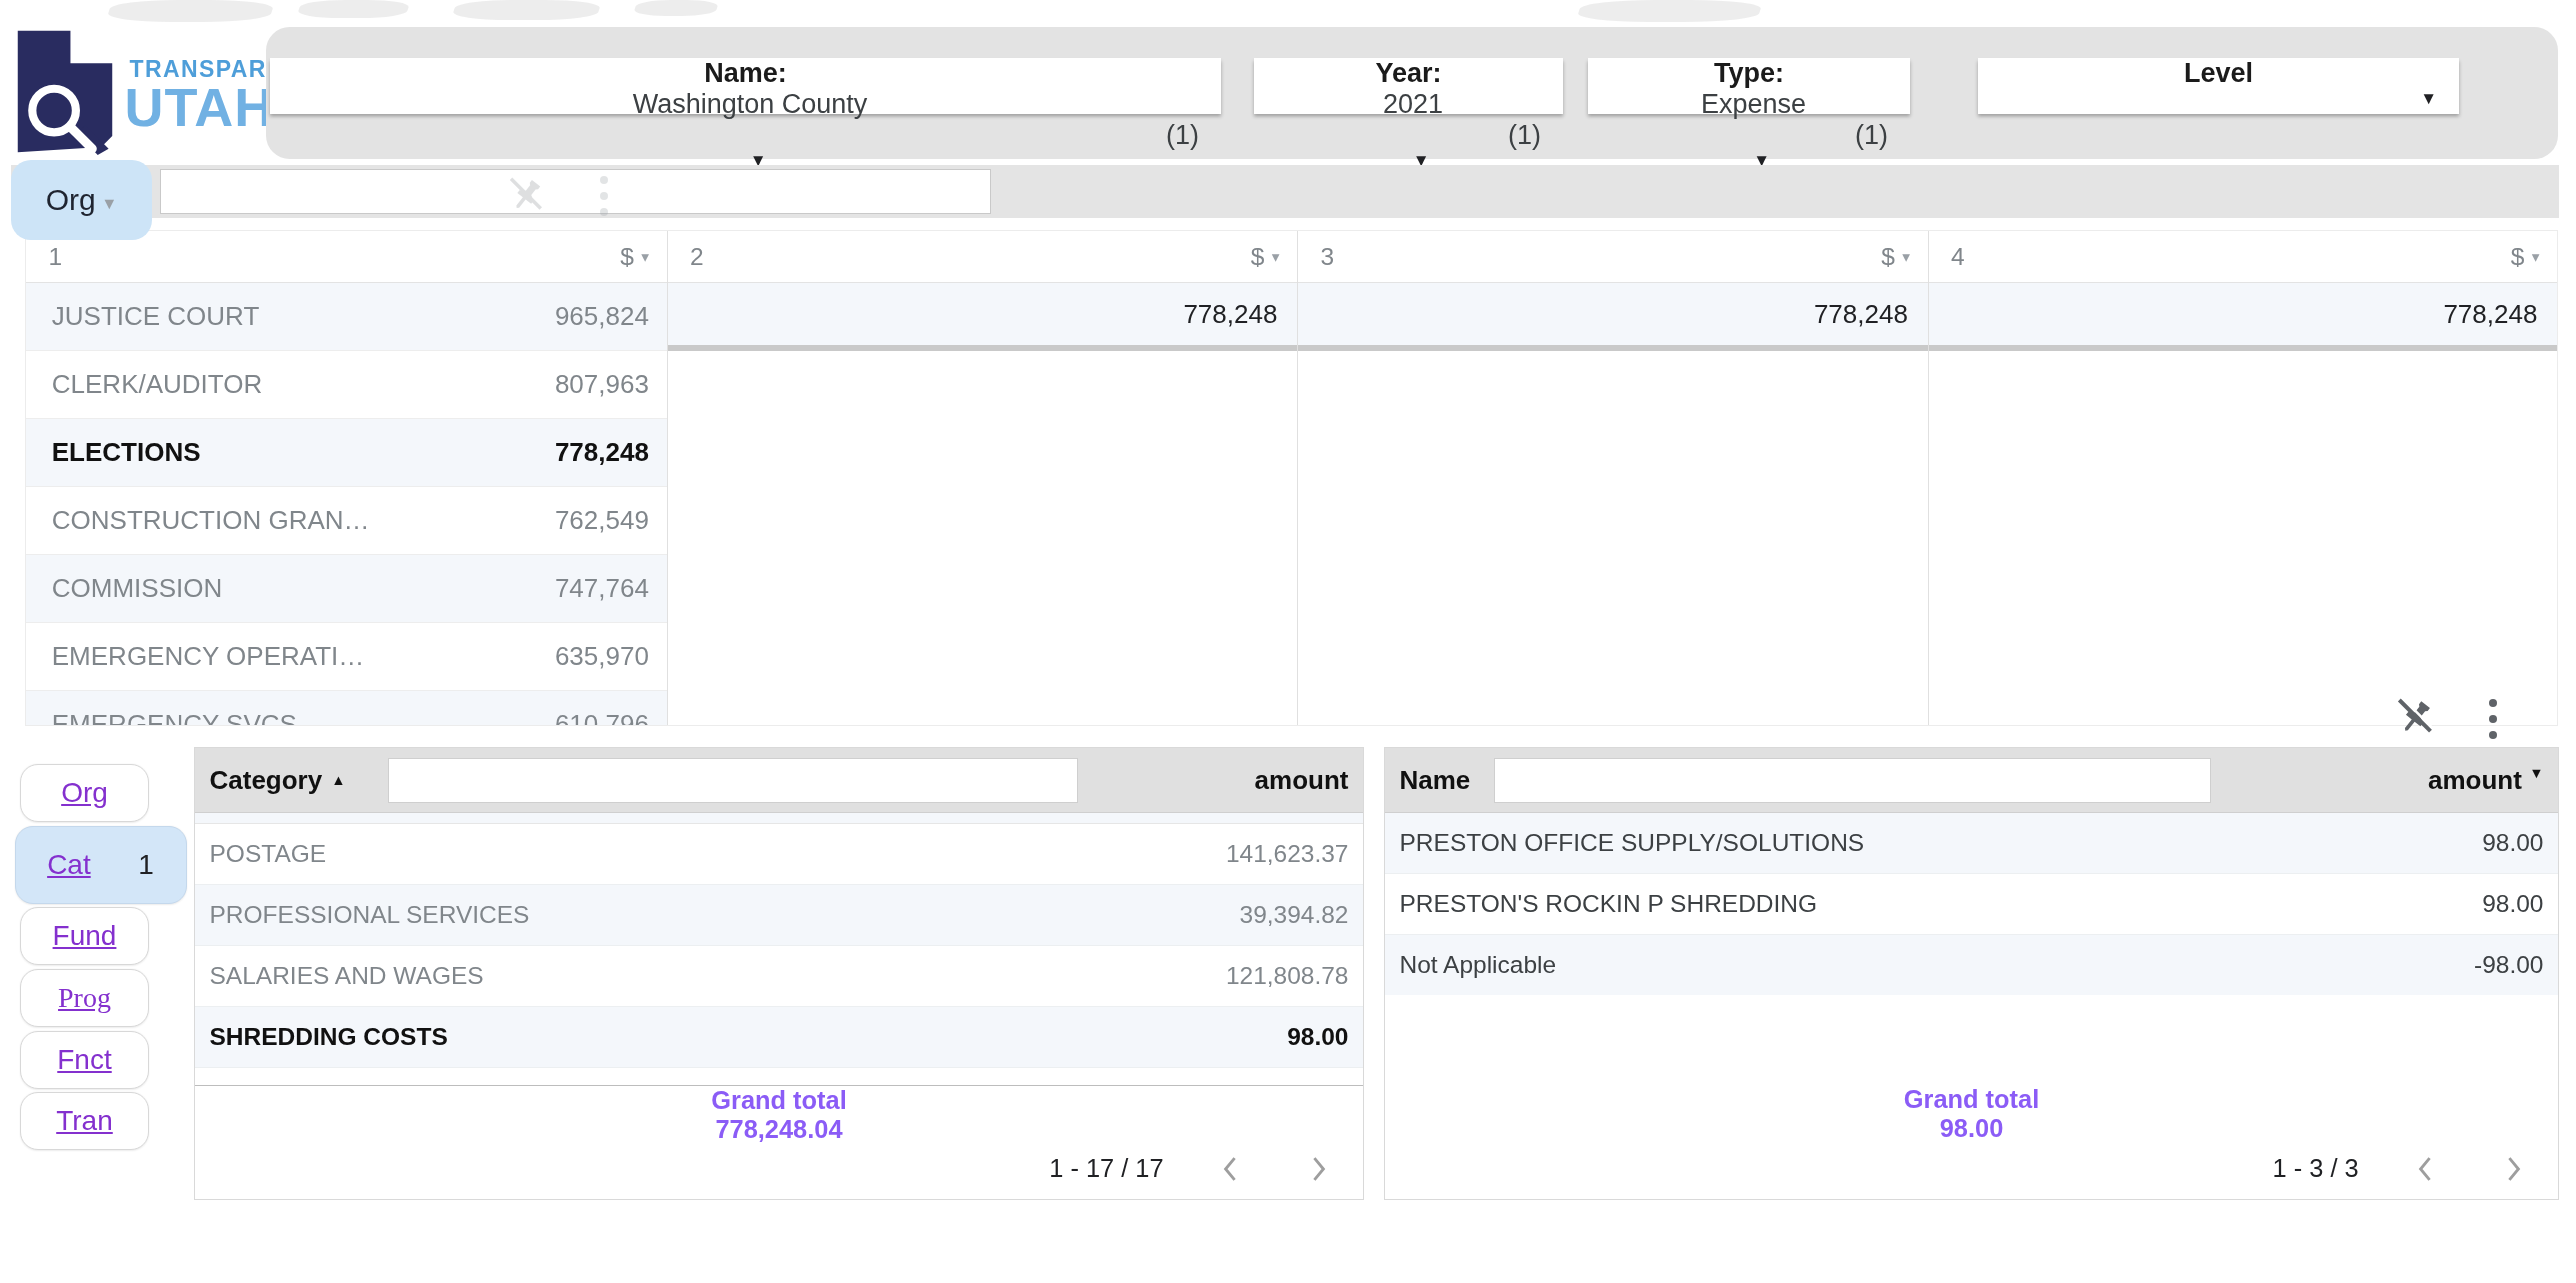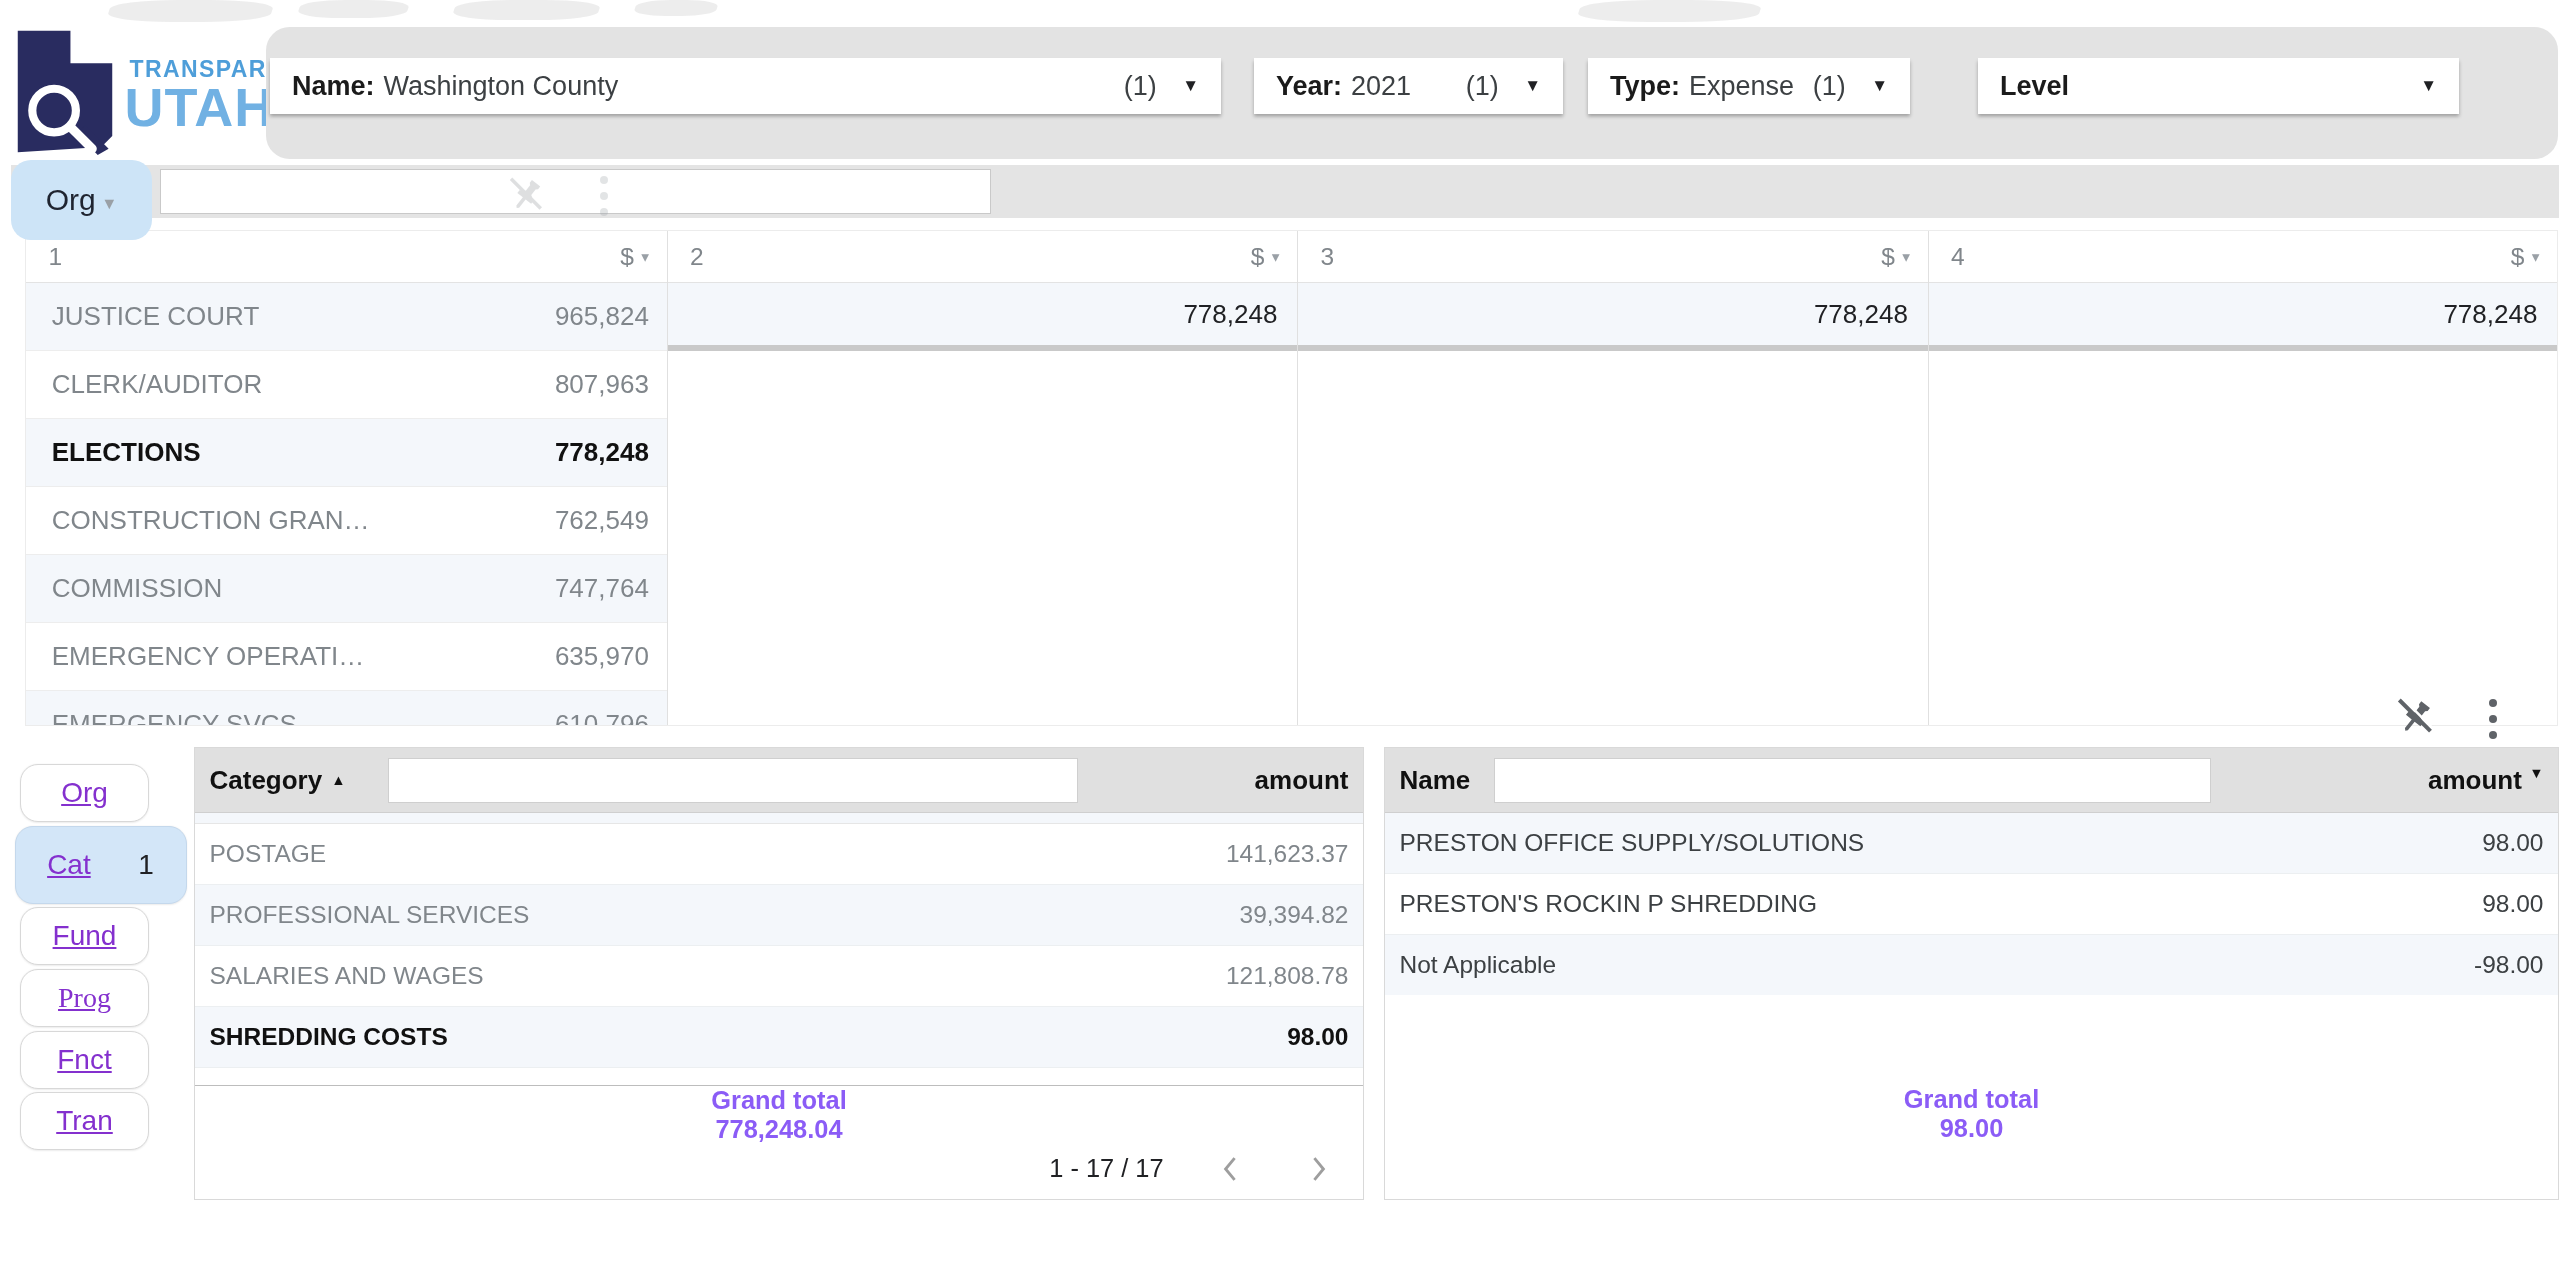--- a/index.html
+++ b/index.html
@@ -10,21 +10,21 @@
 
   
   .wm { position:absolute; background:#d8d8d8; opacity:.45; border-radius:40%; transform:skewX(-18deg); }
 
   
   .logo-text1 { position:absolute; left:116px; top:36px; font-size:23px; font-weight:bold; letter-spacing:1.4px; color:#4e9ed9; }
   .logo-text2 { position:absolute; left:111px; top:56px; font-size:54px; font-weight:bold; letter-spacing:0.9px; color:#71b1e3; }
 
   
   .filter-strip { position:absolute; left:266px; top:27px; width:2292px; height:132px; background:#e3e3e3; border-radius:23.6px; }
-  .chip { position:absolute; top:58px; height:56px; background:#ffffff; box-shadow:0 2.7px 3.6px rgba(0,0,0,.3); display:flex; align-items:center; padding:0 22px; font-size:27px; cursor:pointer; }
+  .chip { position:absolute; top:58px; height:56px; background:#ffffff; box-shadow:0 2.7px 3.6px rgba(0,0,0,.3); display:flex; align-items:center; padding:0 22px; font-size:27px; cursor:pointer;flex-direction:column; }
   .chip .lbl { font-weight:bold; color:#1b1b1b; }
   .chip .val { color:#3c4043; margin-left:9px; }
   .chip .cnt { color:#3c4043; margin-left:auto; }
   .chip .tri { color:#202124; font-size:17px; margin-left:25.4px; }
 
   
   .org-toolbar { position:absolute; left:11px; top:165px; width:2548px; height:53px; background:#e4e4e4; }
   .org-tab { position:absolute; left:11px; top:160px; width:141px; height:80px; background:#cde4f7; border-radius:20px; display:flex; align-items:center; justify-content:center; font-size:30px; color:#1f2430; cursor:pointer; z-index:3; }
   .org-tab .tri { font-size:16.3px; color:#9aa0a6; margin-left:5.4px; margin-top:7.3px; }
   .top-search { position:absolute; left:160px; top:169px; width:831px; height:45px; background:#ffffff; border:1.8px solid #c9c9c9; font-size:25.4px; padding:0 14.5px; font-family:"Liberation Sans",sans-serif; }
@@ -329,16 +329,29 @@
       </div>
       <div class="brow name-dark tint">
         <span>Not Applicable</span>
           <span>-98.00</span>
       </div>
     </div>
     <div class="gtotal" style="border-top:none;">
       <span>Grand total</span>
         <span>98.00</span>
     </div>
+    <div class="pager">
+      <span>1 - 3 / 3</span>
+      <span class="chev">
+        <svg width="36" height="36" viewBox="0 0 40 40">
+            <polyline points="24,8 14,20 24,32" fill="none" stroke="#9e9e9e" stroke-width="3.2"></polyline>
+          </svg>
+      </span>
+      <span class="chev">
+        <svg width="36" height="36" viewBox="0 0 40 40">
+            <polyline points="16,8 26,20 16,32" fill="none" stroke="#9e9e9e" stroke-width="3.2"></polyline>
+          </svg>
+      </span>
+    </div>
   </div>
 
 </div>
 
 
 </body></html>

